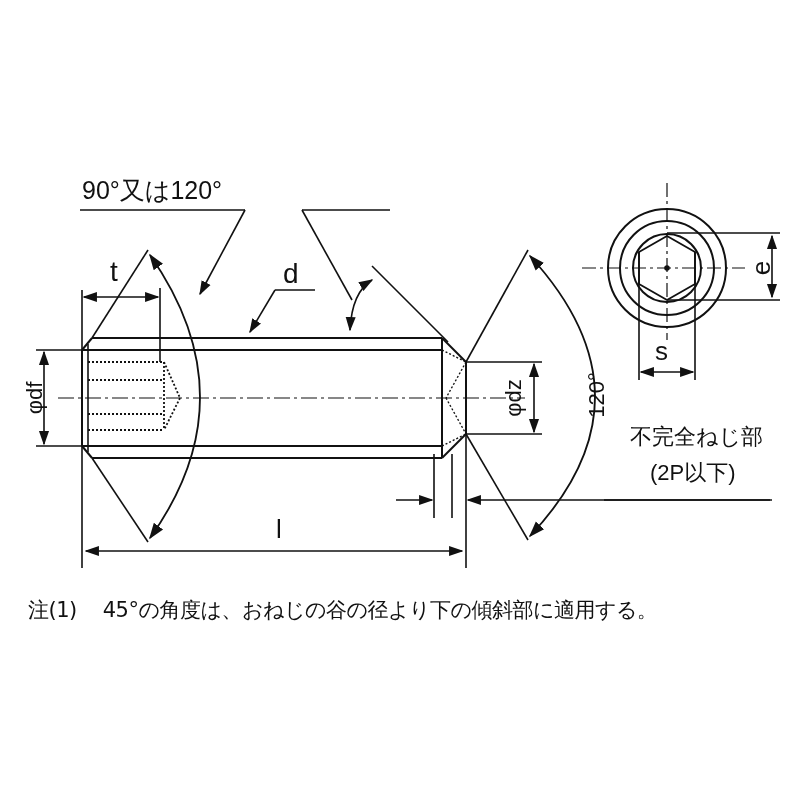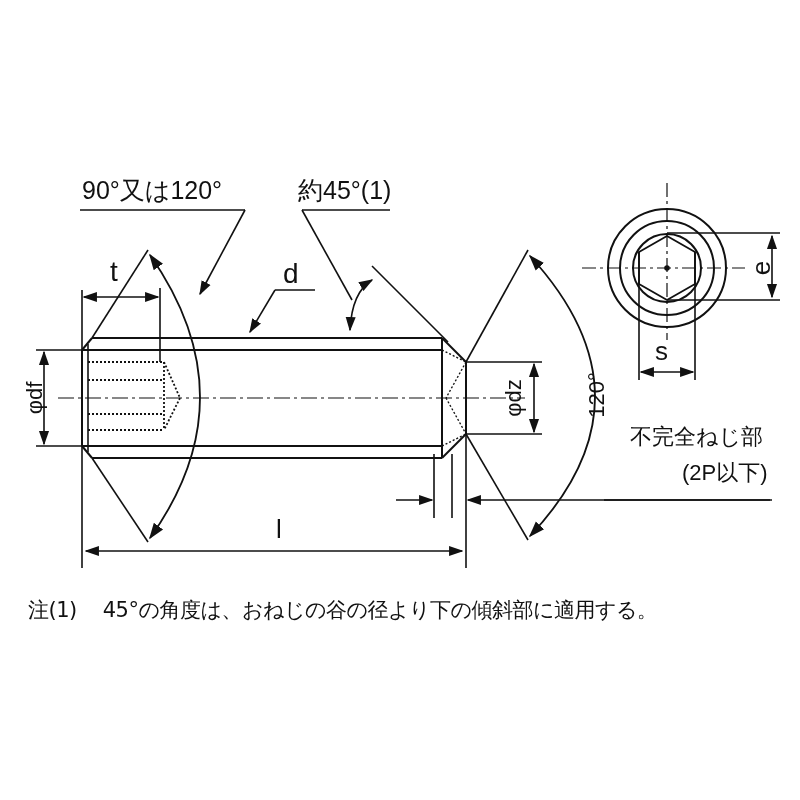--- a/index.html
+++ b/index.html
@@ -117,24 +117,23 @@
 
   <line x1="604" y1="500" x2="772" y2="500" stroke="#111" stroke-width="1.6"></line>
 
   <text x="0" y="0" font-size="22" transform="translate(42,398) rotate(-90)" text-anchor="middle">φdf</text>
   <text x="0" y="0" font-size="22" transform="translate(521,398) rotate(-90)" text-anchor="middle">φdz</text>
   <text x="0" y="0" font-size="22" transform="translate(604,395) rotate(-90)" text-anchor="middle">120°</text>
   <text x="0" y="0" font-size="26" transform="translate(770,268) rotate(-90)" text-anchor="middle">e</text>
 </svg>
 
   <div class="lbl" style="left:82px; top:178px; font-size:25px;">90°又は120°</div>
-  <div class="lbl" style="left:298px; top:178px; font-size:25px;">約45°(1)</div>
   <div class="lbl" style="left:110px; top:258px; font-size:28px;">t</div>
   <div class="lbl" style="left:283px; top:260px; font-size:28px;">d</div>
   <div class="lbl" style="left:276px; top:516px; font-size:26px;">l</div>
   <div class="lbl" style="left:655px; top:338px; font-size:26px;">s</div>
   <div class="lbl" style="left:630px; top:426px; font-size:22px;">不完全ねじ部</div>
-  <div class="lbl" style="left:650px; top:462px; font-size:22px;margin-left:32px;">(2P以下)</div>
+  <div class="lbl" style="left:650px; top:462px; font-size:22px;">(2P以下)</div>
 
   <div class="note">
     <span class="num">注(1)</span><span>45°の角度は、おねじの谷の径より下の傾斜部に適用する。</span>
   </div>
 </div>
 
 </body></html>

